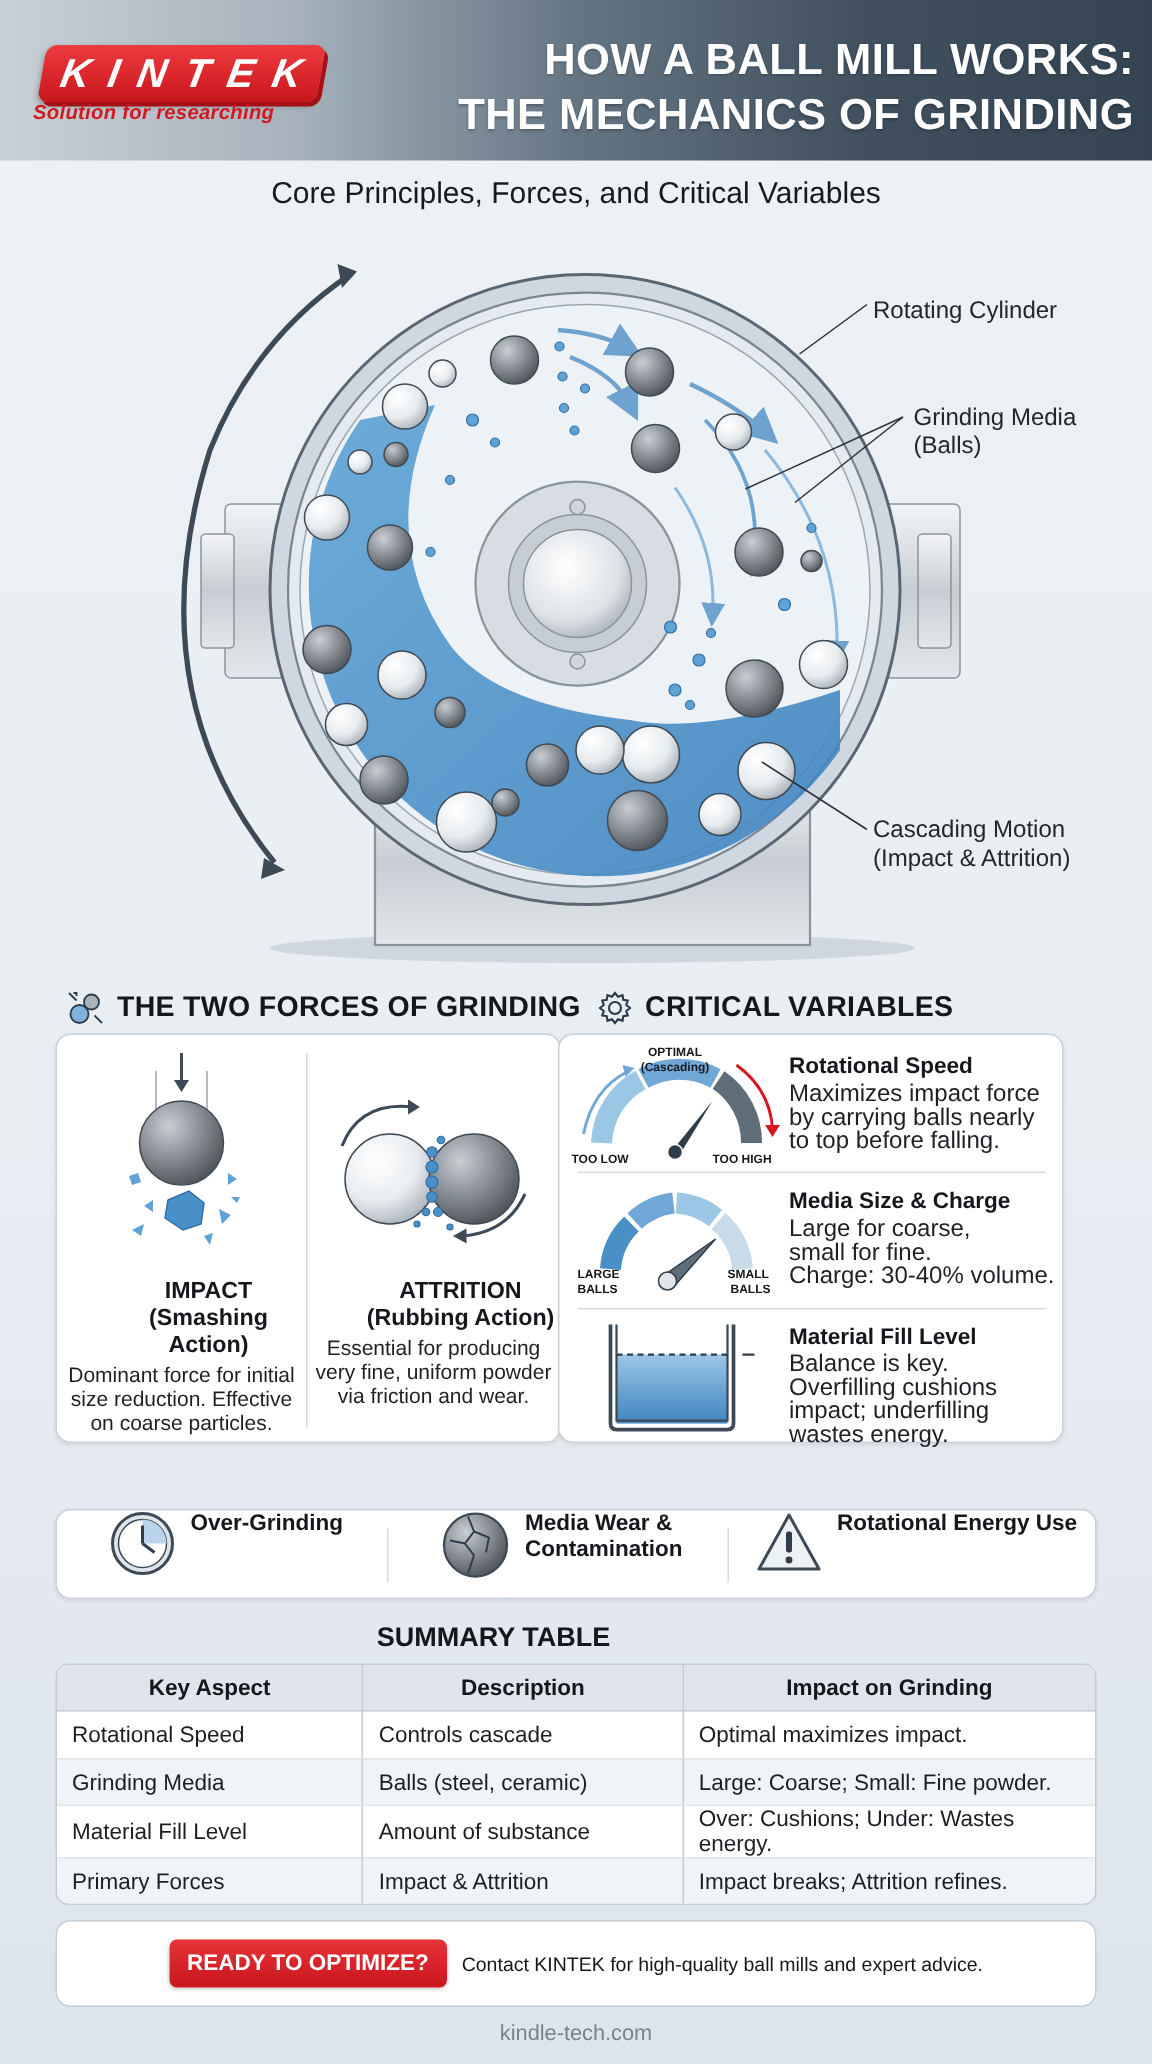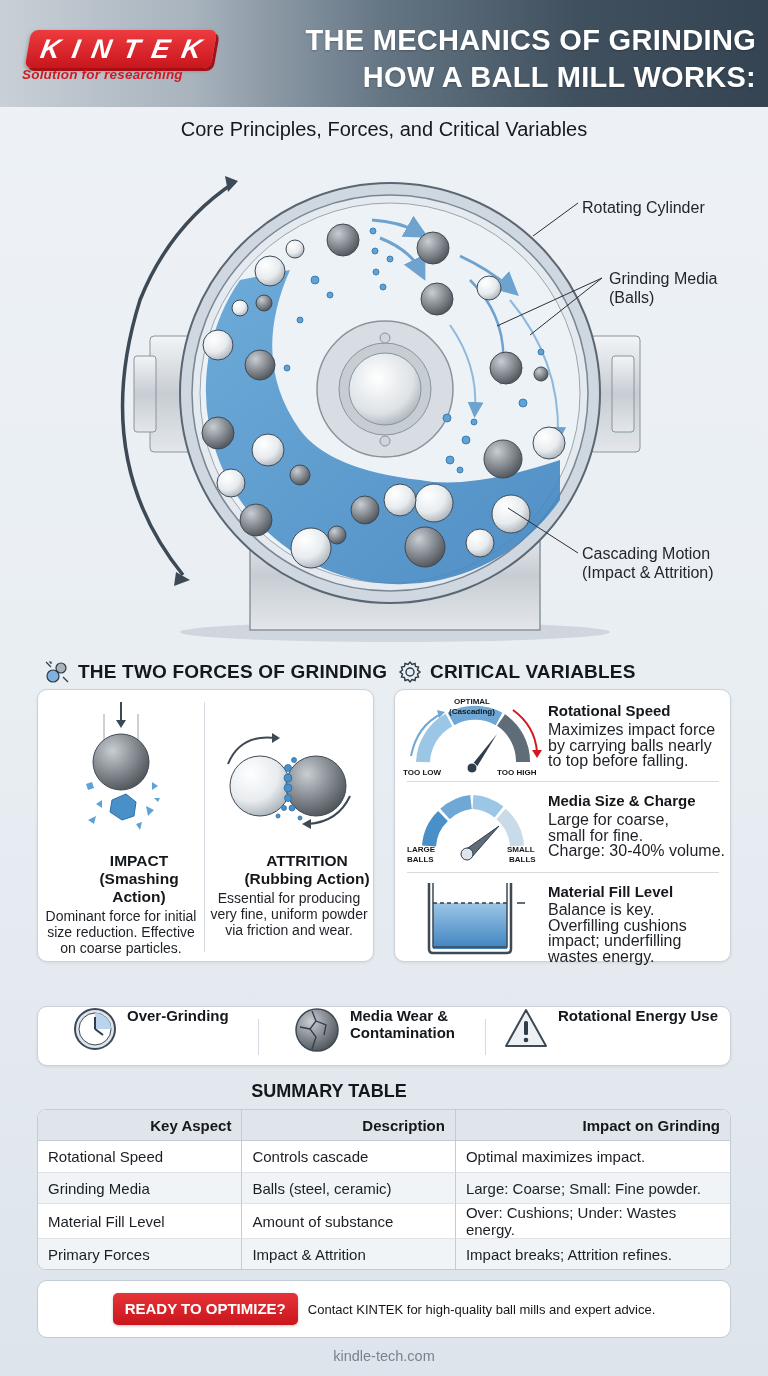--- a/index.html
+++ b/index.html
@@ -78,21 +78,21 @@
     position: absolute; top: 1081px; left: 0; width: 658px; text-align: center;
     font-weight: bold; font-size: 18px; color: #14181c;
   }
   table.summary {
     position: absolute; left: 37px; top: 1109px; width: 694px;
     border-collapse: separate; border-spacing: 0;
     border: 1px solid #c3ccd5; border-radius: 9px; overflow: hidden;
     background: #fff; font-size: 15px;
   }
   table.summary th {
-    background: #dfe5eb; text-align: right; font-weight: bold; height: 31px;
+    background: #dfe5eb; text-align: center; font-weight: bold; height: 31px;
     padding: 0 10px; color: #14181c; border-bottom: 1px solid #c3ccd5;
   }
   table.summary td { height: 31px; padding: 0 10px; color: #1b1f24; border-top: 1px solid #dde3e9; }
   table.summary tr:nth-child(even) td { background: #f1f4f7; }
   table.summary th + th, table.summary td + td { border-left: 1px solid #c3ccd5; }
   table.summary tbody tr:first-child td { border-top: none; }
 
   .cta {
     position: absolute; left: 37px; top: 1280px; width: 694px; height: 58px;
     background: #fff; border: 1px solid #c3ccd5; border-radius: 10px;
@@ -111,22 +111,22 @@
 </style>
 </head>
 <body>
 
 <div class="header">
   <div class="logo-box">
     <span class="logo-text">KINTEK</span>
   </div>
   <div class="logo-tag">Solution for researching</div>
   <div class="title">
+    <div>HOW A BALL MILL WORKS:</div>
     <div>THE MECHANICS OF GRINDING</div>
-    <div>HOW A BALL MILL WORKS:</div>
   </div>
 </div>
 <div class="subtitle">Core Principles, Forces, and Critical Variables</div>
 
 <div class="mill">
   <svg width="768" height="490" viewBox="0 0 768 490">
     <defs>
       <radialGradient id="gball" cx="0.35" cy="0.3" r="0.75">
         <stop offset="0" stop-color="#c9ced3"></stop>
           <stop offset="0.5" stop-color="#8a9096"></stop>
@@ -315,21 +315,21 @@
   </div>
 </div>
 
 <div class="section-title" style="left:398px; top:660px;">
   <svg width="24" height="24" viewBox="0 0 24 24">
     <path d="M12 2 L14 4.5 L17 3.5 L17.5 6.5 L20.5 7 L19.5 10 L22 12 L19.5 14 L20.5 17 L17.5 17.5 L17 20.5 L14 19.5 L12 22 L10 19.5 L7 20.5 L6.5 17.5 L3.5 17 L4.5 14 L2 12 L4.5 10 L3.5 7 L6.5 6.5 L7 3.5 L10 4.5 z" fill="none" stroke="#2a3a48" stroke-width="1.4"></path>
     <circle cx="12" cy="12" r="4" fill="none" stroke="#2a3a48" stroke-width="1.4"></circle>
   </svg>
   <span>CRITICAL VARIABLES</span>
 </div>
-<div class="card" style="left:394px; top:689px; width:337px; height:273px;text-decoration:underline;">
+<div class="card" style="left:372px; top:689px; width:337px; height:273px;text-decoration:underline;">
 
   <div class="var-row" style="top:0;">
     <svg style="position:absolute; left:6px; top:6px;" width="146" height="80" viewBox="0 0 146 80">
       <path d="M 22 66 A 50 50 0 0 1 48 24" fill="none" stroke="#9cc6e6" stroke-width="14"></path>
       <path d="M 50 23 A 50 50 0 0 1 98 23" fill="none" stroke="#6fa8d6" stroke-width="14"></path>
       <path d="M 100 24 A 50 50 0 0 1 122 66" fill="none" stroke="#5f6d79" stroke-width="14"></path>
       <path d="M 10 60 Q 16 30 40 18" fill="none" stroke="#6fa8d6" stroke-width="2"></path>
       <path d="M 36 14 L 44 16 L 38 22 z" fill="#6fa8d6"></path>
       <path d="M 112 14 Q 134 30 136 56" fill="none" stroke="#d3191f" stroke-width="2"></path>
       <path d="M 131 54 L 136 62 L 141 54 z" fill="#d3191f"></path>

